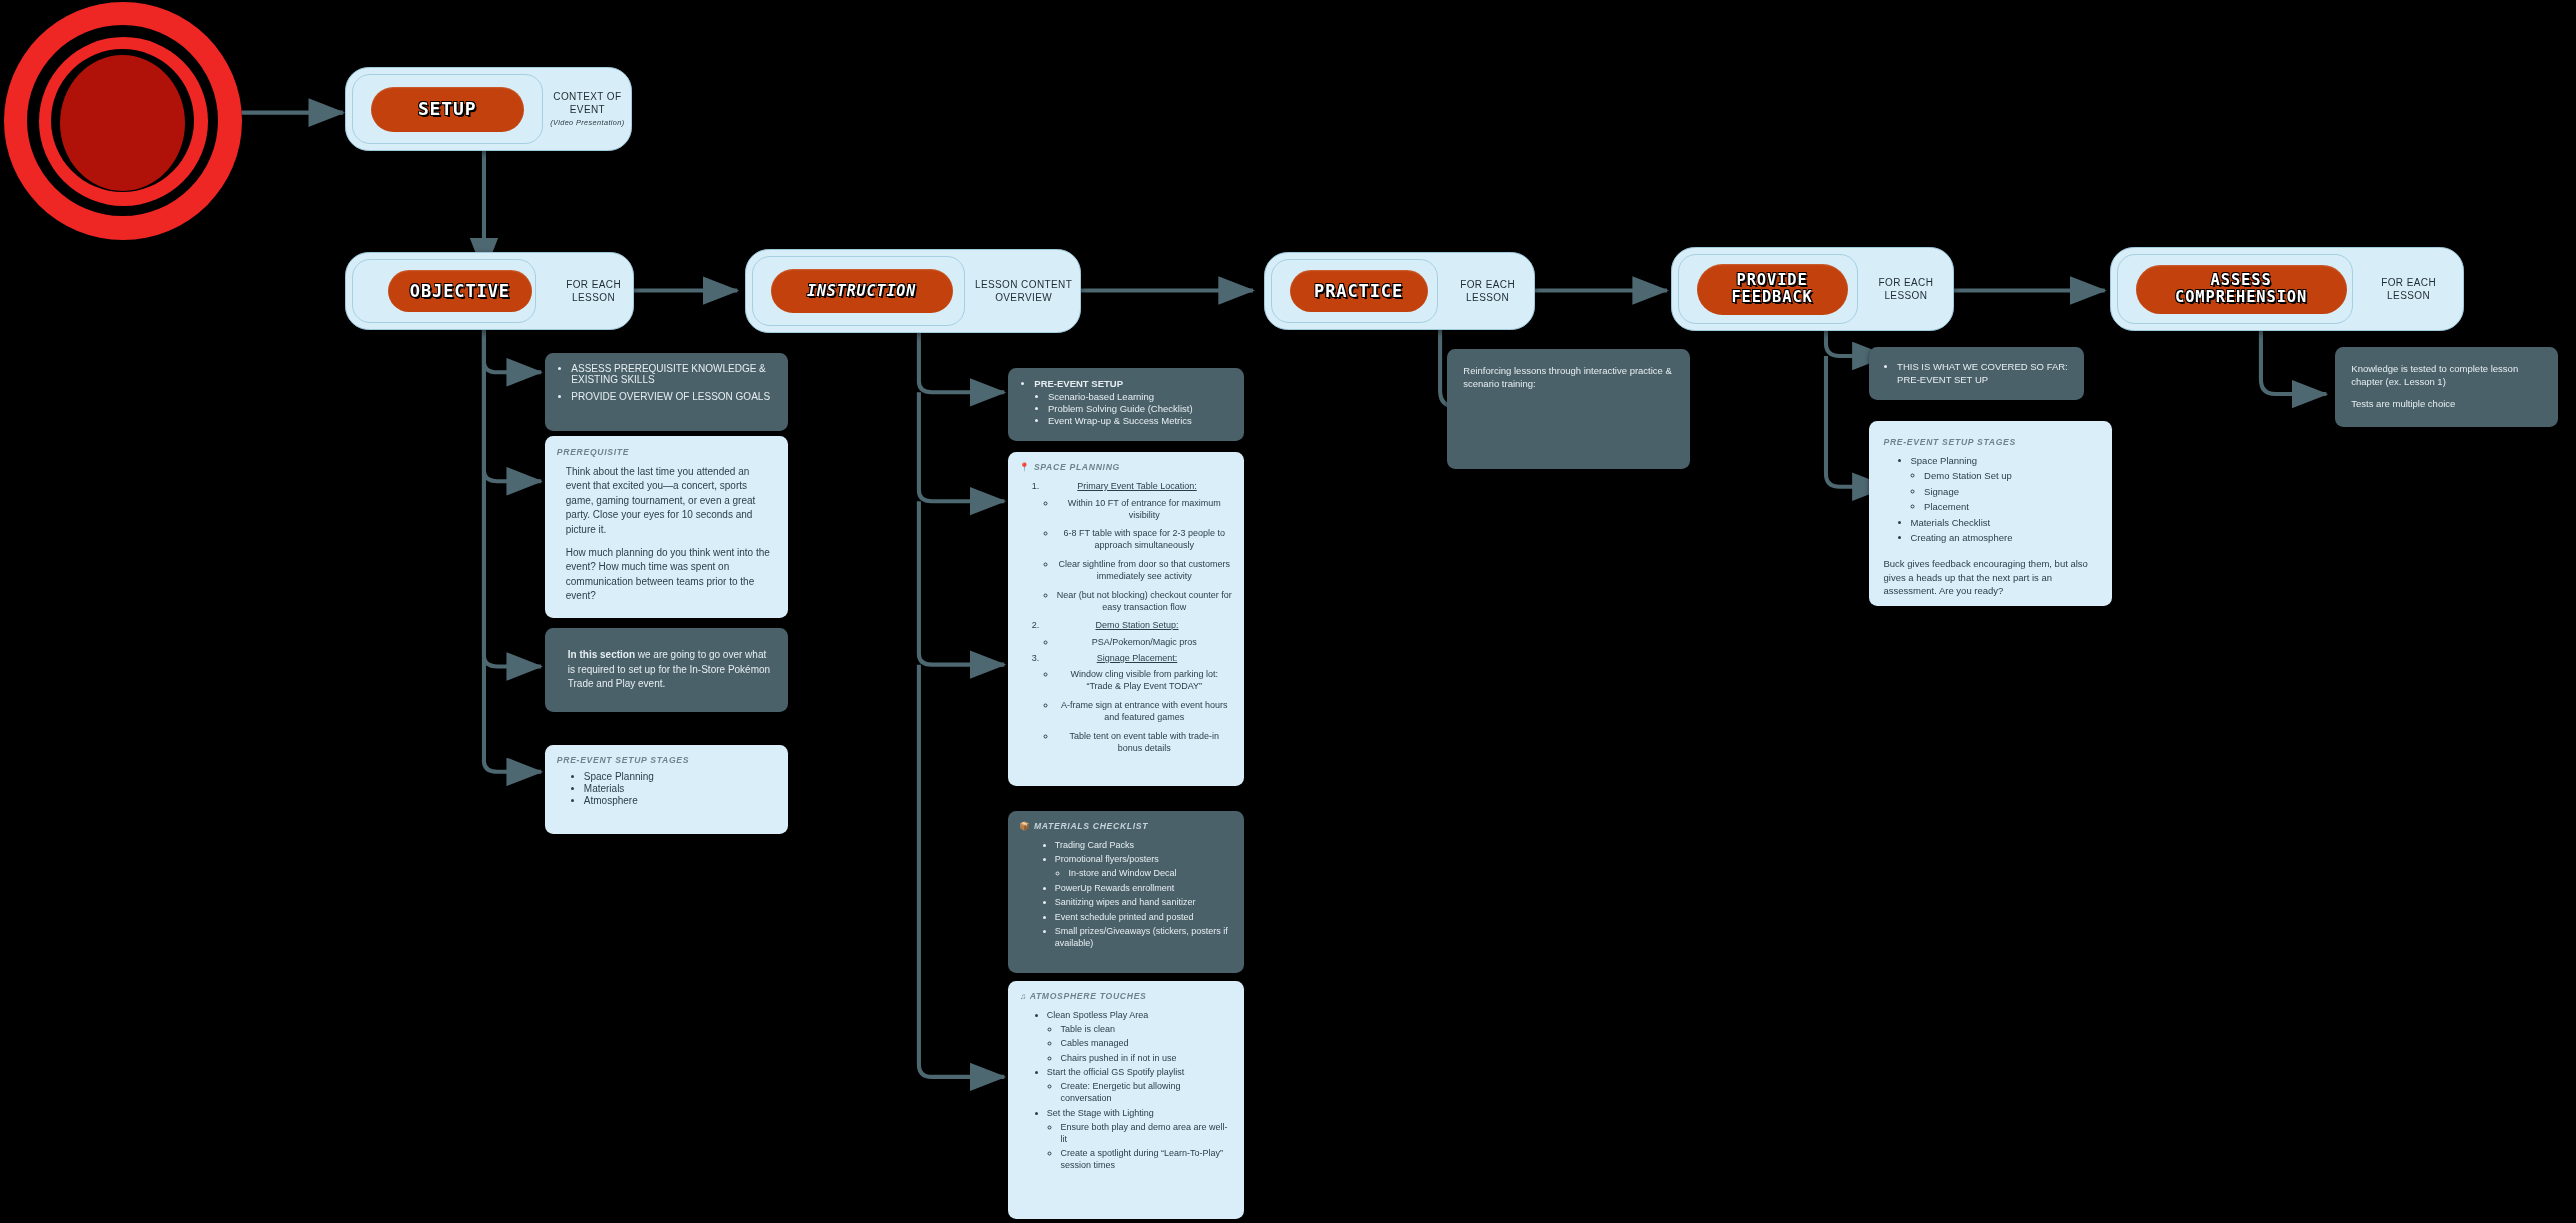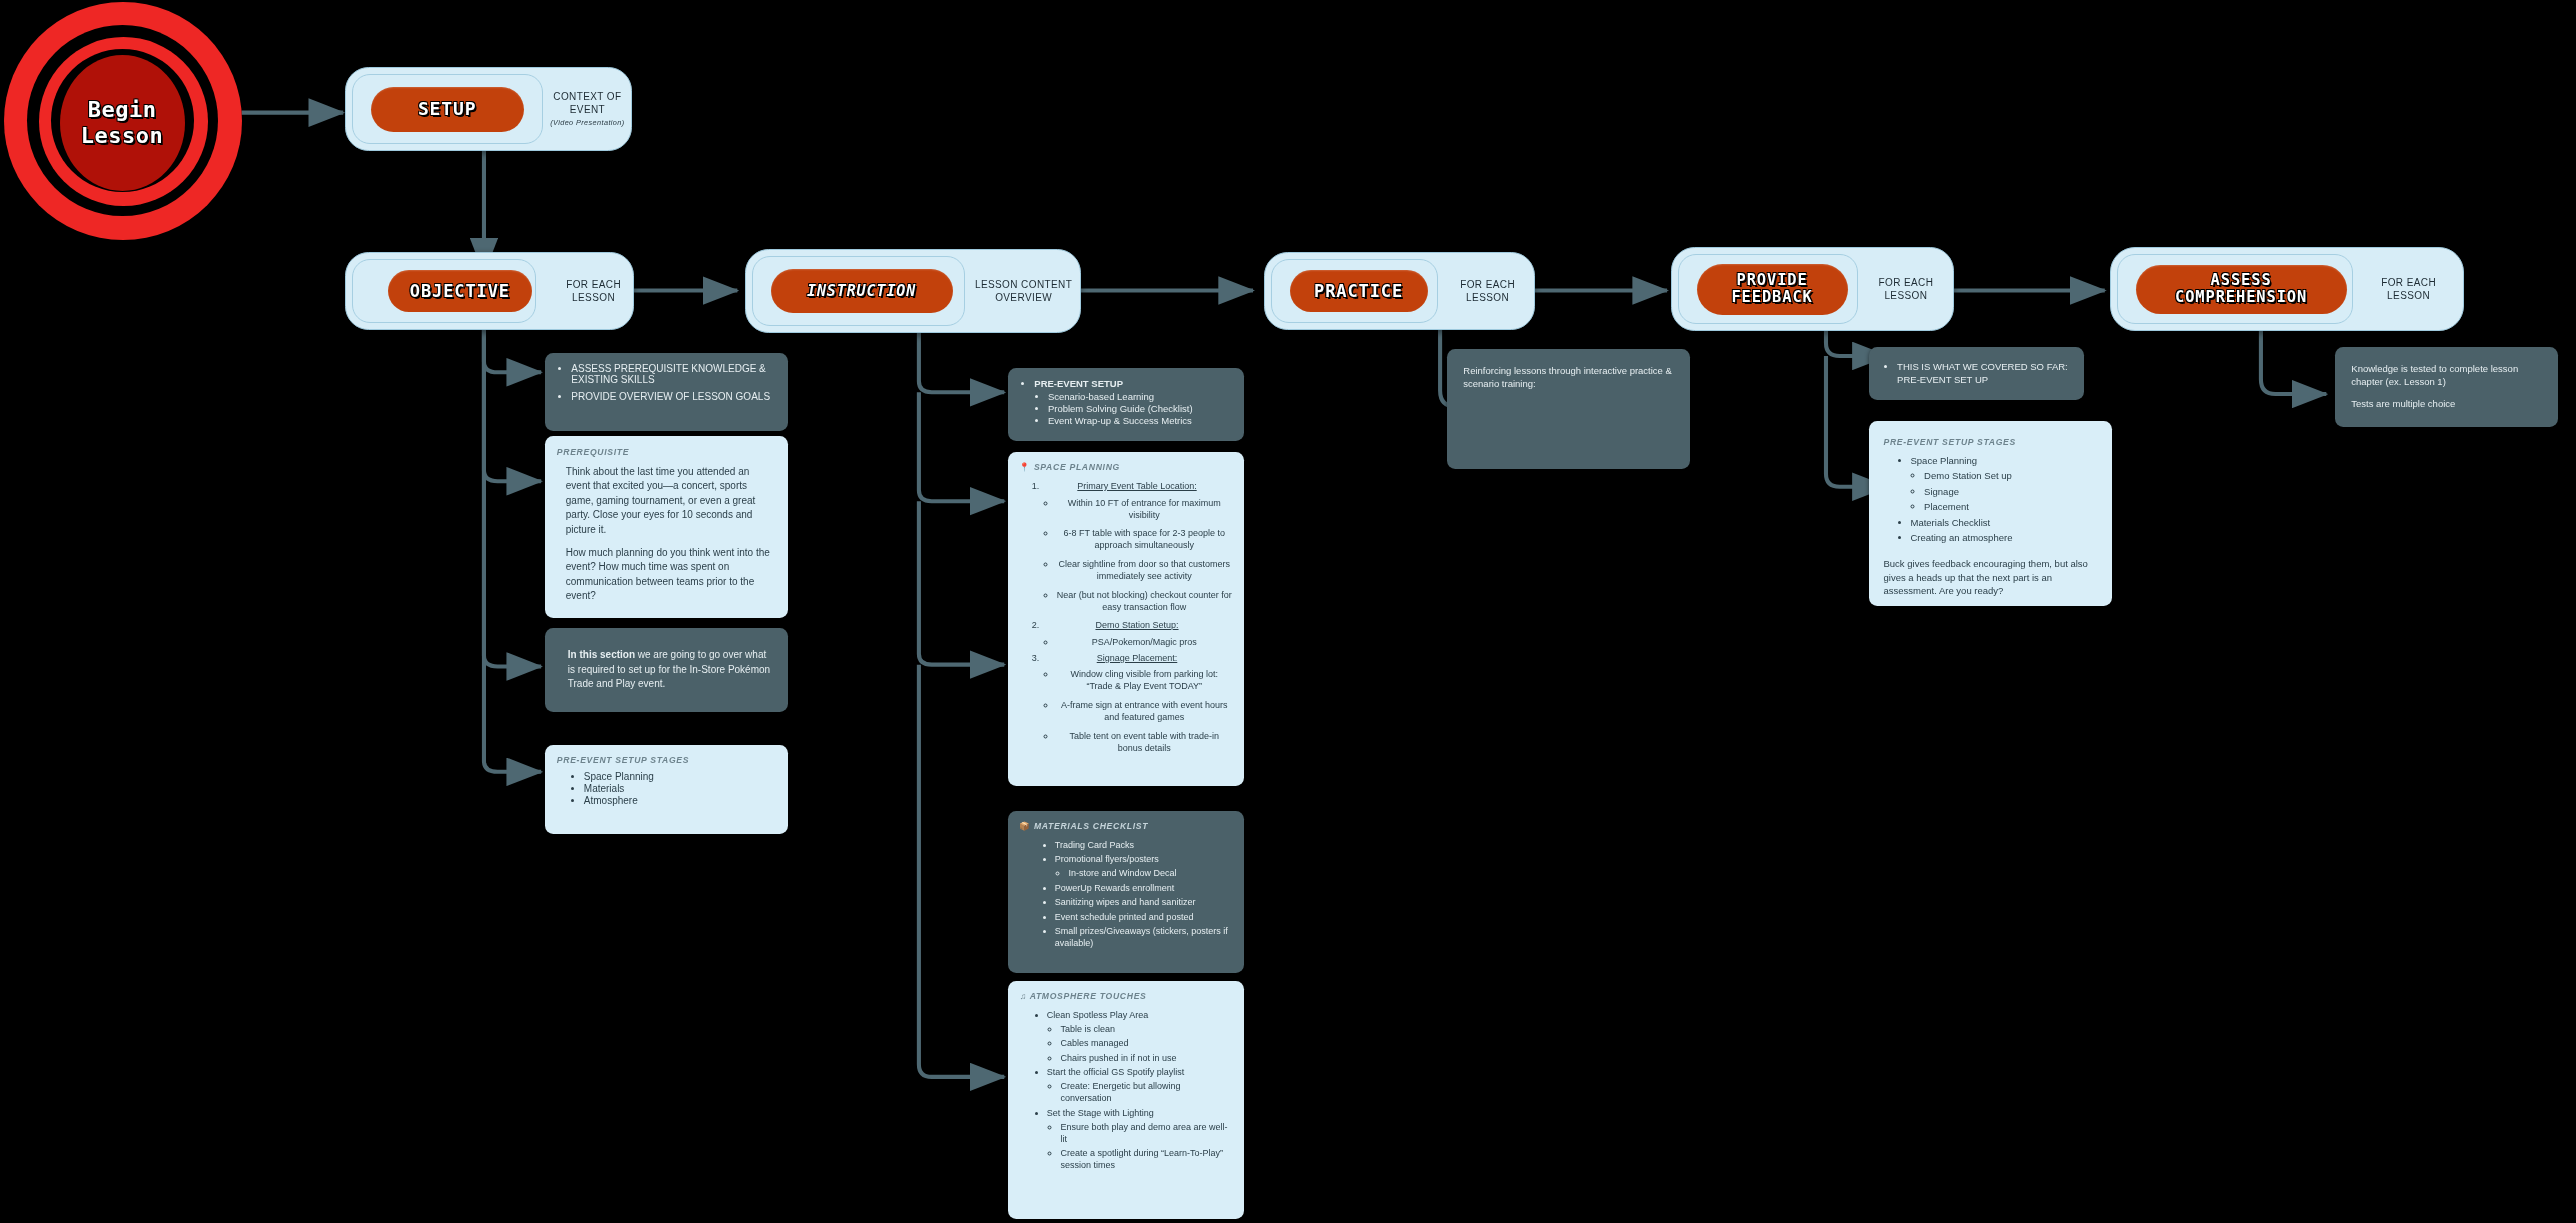--- a/index.html
+++ b/index.html
@@ -126,24 +126,20 @@
     <path d="M2490,340 L2490,418 Q2490,434 2506,434 L2562,434"></path>
   </g>
 </svg>
 
 <div class="abs" id="start-node">
   <div class="ring ring-outer"></div>
   <div class="ring ring-gap1"></div>
   <div class="ring ring-mid"></div>
   <div class="ring ring-gap2"></div>
   <div class="ring ring-inner"></div>
-  <div class="start-label">
-    <span>Begin</span>
-    <span>Lesson</span>
-  </div>
 </div>
 
 <div class="stage" style="left:345px;top:67px;width:287px;height:84px;padding-left:11px;">
   <div class="stage-inner-ring" style="width:189px;"></div>
   <div class="pill" style="width:160px;height:45px;margin-left:13.6px;font-size:0;">
     <span class="pill-txt" style="font-size:18px;">SETUP</span>
   </div>
   <div class="stage-sub" style="margin-left:20px;width:91px;">
     <span>CONTEXT OF EVENT</span>
     <span class="sub2">(Video Presentation)</span>
@@ -184,21 +180,21 @@
   <div class="stage-inner-ring" style="width:178px;"></div>
   <div class="pill" style="width:151px;height:51px;margin-left:13.6px;">
     <span class="pill-txt" style="font-size:15.4px;">PROVIDE
 FEEDBACK</span>
   </div>
   <div class="stage-sub" style="margin-left:16.3px;width:84px;">
     <span>FOR EACH LESSON</span>
   </div>
 </div>
 
-<div class="stage" style="left:2110px;top:247px;width:354px;height:84px;padding-left:11px;border-radius:25px;">
+<div class="stage" style="left:2110px;top:247px;width:354px;height:84px;padding-left:11px;">
   <div class="stage-inner-ring" style="width:234px;"></div>
   <div class="pill" style="width:211px;height:49px;margin-left:13.6px;">
     <span class="pill-txt" style="font-size:15.4px;">ASSESS
 COMPREHENSION</span>
   </div>
   <div class="stage-sub" style="margin-left:20px;width:84px;">
     <span>FOR EACH LESSON</span>
   </div>
 </div>
 

